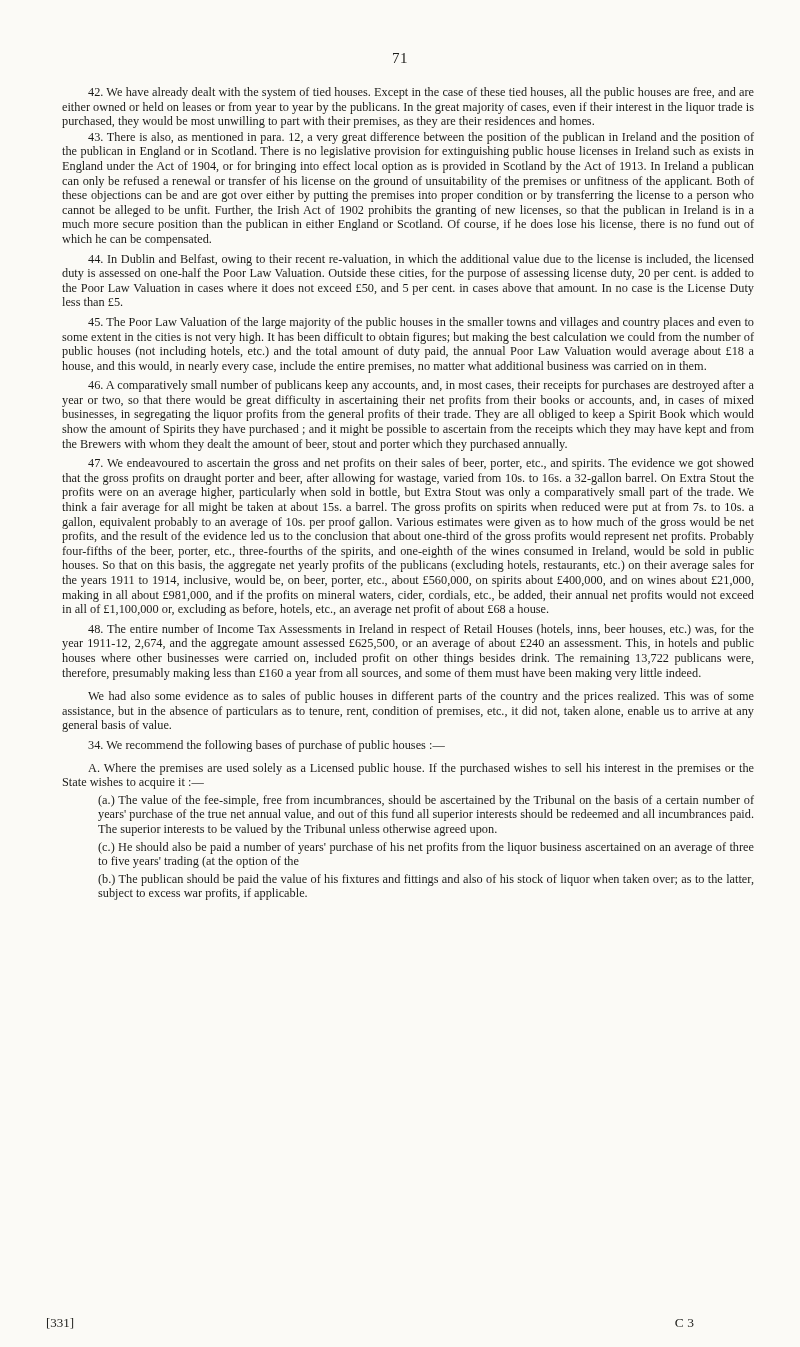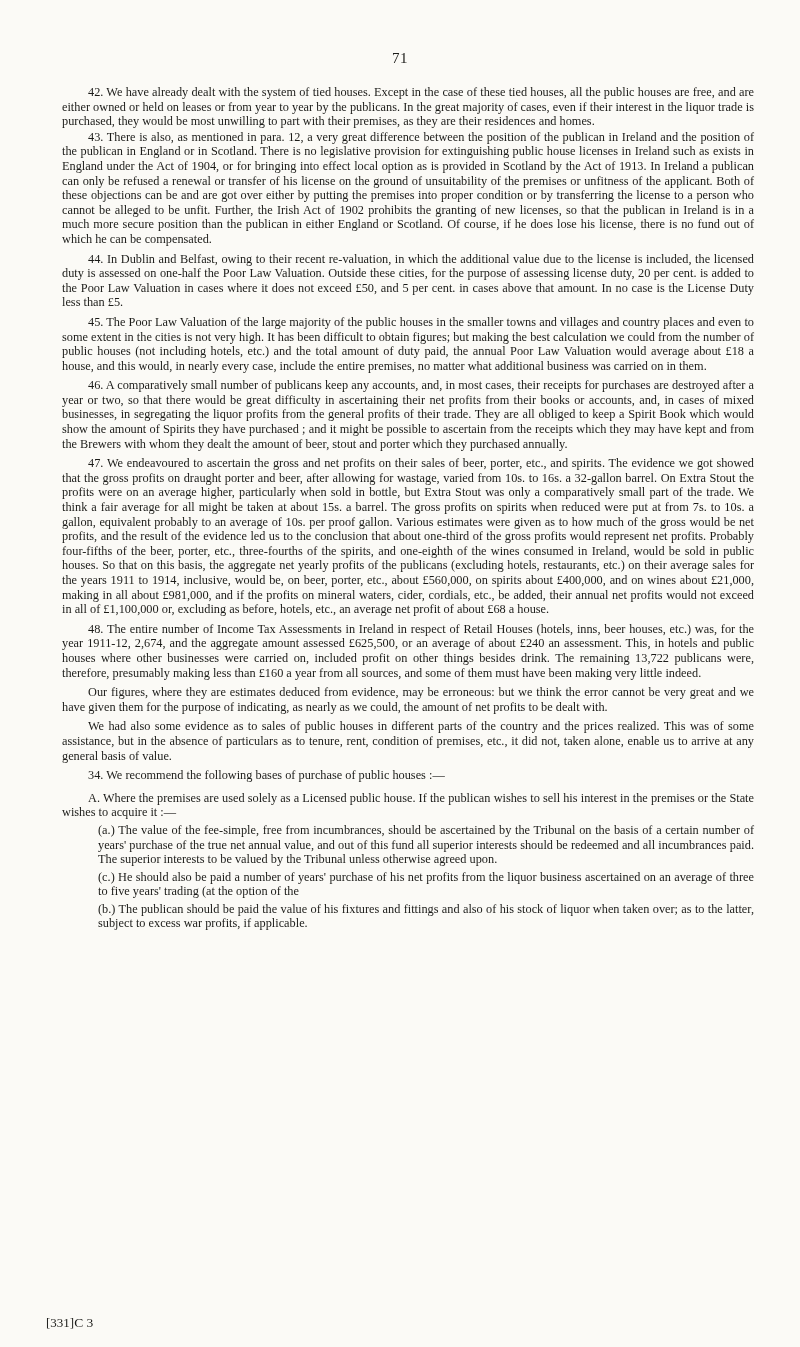--- a/index.html
+++ b/index.html
@@ -59,20 +59,21 @@
   }
   .sub-item .lbl {
     display: inline;
   }
   .footer {
     position: absolute;
     left: 46px;
     right: 46px;
     bottom: 16px;
     display: flex;
+    justify-content: space-between;
     align-items: flex-end;
     font-size: 13px;
   }
   .footer .sig {
     font-size: 13.5px;
     padding-right: 60px;
   }
 </style>
 </head>
 <body>
@@ -89,29 +90,28 @@
     <p class="para">44. In Dublin and Belfast, owing to their recent re-valuation, in which the additional value due to the license is included, the licensed duty is assessed on one-half the Poor Law Valuation. Outside these cities, for the purpose of assessing license duty, 20 per cent. is added to the Poor Law Valuation in cases where it does not exceed £50, and 5 per cent. in cases above that amount. In no case is the License Duty less than £5.</p>
     <div class="gap-s"></div>
     <p class="para">45. The Poor Law Valuation of the large majority of the public houses in the smaller towns and villages and country places and even to some extent in the cities is not very high. It has been difficult to obtain figures; but making the best calculation we could from the number of public houses (not including hotels, etc.) and the total amount of duty paid, the annual Poor Law Valuation would average about £18 a house, and this would, in nearly every case, include the entire premises, no matter what additional business was carried on in them.</p>
     <div class="gap-s"></div>
     <p class="para">46. A comparatively small number of publicans keep any accounts, and, in most cases, their receipts for purchases are destroyed after a year or two, so that there would be great difficulty in ascertaining their net profits from their books or accounts, and, in cases of mixed businesses, in segregating the liquor profits from the general profits of their trade. They are all obliged to keep a Spirit Book which would show the amount of Spirits they have purchased ; and it might be possible to ascertain from the receipts which they may have kept and from the Brewers with whom they dealt the amount of beer, stout and porter which they purchased annually.</p>
     <div class="gap-s"></div>
     <p class="para">47. We endeavoured to ascertain the gross and net profits on their sales of beer, porter, etc., and spirits. The evidence we got showed that the gross profits on draught porter and beer, after allowing for wastage, varied from 10s. to 16s. a 32-gallon barrel. On Extra Stout the profits were on an average higher, particularly when sold in bottle, but Extra Stout was only a comparatively small part of the trade. We think a fair average for all might be taken at about 15s. a barrel. The gross profits on spirits when reduced were put at from 7s. to 10s. a gallon, equivalent probably to an average of 10s. per proof gallon. Various estimates were given as to how much of the gross would be net profits, and the result of the evidence led us to the conclusion that about one-third of the gross profits would represent net profits. Probably four-fifths of the beer, porter, etc., three-fourths of the spirits, and one-eighth of the wines consumed in Ireland, would be sold in public houses. So that on this basis, the aggregate net yearly profits of the publicans (excluding hotels, restaurants, etc.) on their average sales for the years 1911 to 1914, inclusive, would be, on beer, porter, etc., about £560,000, on spirits about £400,000, and on wines about £21,000, making in all about £981,000, and if the profits on mineral waters, cider, cordials, etc., be added, their annual net profits would not exceed in all of £1,100,000 or, excluding as before, hotels, etc., an average net profit of about £68 a house.</p>
     <div class="gap-s"></div>
     <p class="para">48. The entire number of Income Tax Assessments in Ireland in respect of Retail Houses (hotels, inns, beer houses, etc.) was, for the year 1911-12, 2,674, and the aggregate amount assessed £625,500, or an average of about £240 an assessment. This, in hotels and public houses where other businesses were carried on, included profit on other things besides drink. The remaining 13,722 publicans were, therefore, presumably making less than £160 a year from all sources, and some of them must have been making very little indeed.</p>
     <div class="gap-s"></div>
-    <p class="para">Our figures, where they are estimates deduced from evidence, may be erroneous: but we think the error cannot be very great and we have given them for the purpose of indicating, as nearly as we could, the amount of net profits to be dealt with.</p>
     <div class="gap-s"></div>
     <p class="para">We had also some evidence as to sales of public houses in different parts of the country and the prices realized. This was of some assistance, but in the absence of particulars as to tenure, rent, condition of premises, etc., it did not, taken alone, enable us to arrive at any general basis of value.</p>
     <div class="gap-s"></div>
     <p class="para">34. We recommend the following bases of purchase of public houses :—</p>
 
     <div class="gap-m"></div>
 
-    <p class="para section-a">A. Where the premises are used solely as a Licensed public house. If the publican wishes to sell his interest in the premises or the State wishes to acquire it :—</p>
+    <p class="para section-a">A. Where the premises are used solely as a Licensed public house. If the purchased wishes to sell his interest in the premises or the State wishes to acquire it :—</p>
 
     <div class="sub-list">
       <p class="sub-item">
         <span class="lbl">(a.)</span>
         <span>The value of the fee-simple, free from incumbrances, should be ascertained by the Tribunal on the basis of a certain number of years' purchase of the true net annual value, and out of this fund all superior interests should be redeemed and all incumbrances paid. The superior interests to be valued by the Tribunal unless otherwise agreed upon.</span>
       </p>
       <p class="sub-item">
         <span class="lbl">(c.)</span>
         <span>He should also be paid a number of years' purchase of his net profits from the liquor business ascertained on an average of three to five years' trading (at the option of the</span>
       </p>

